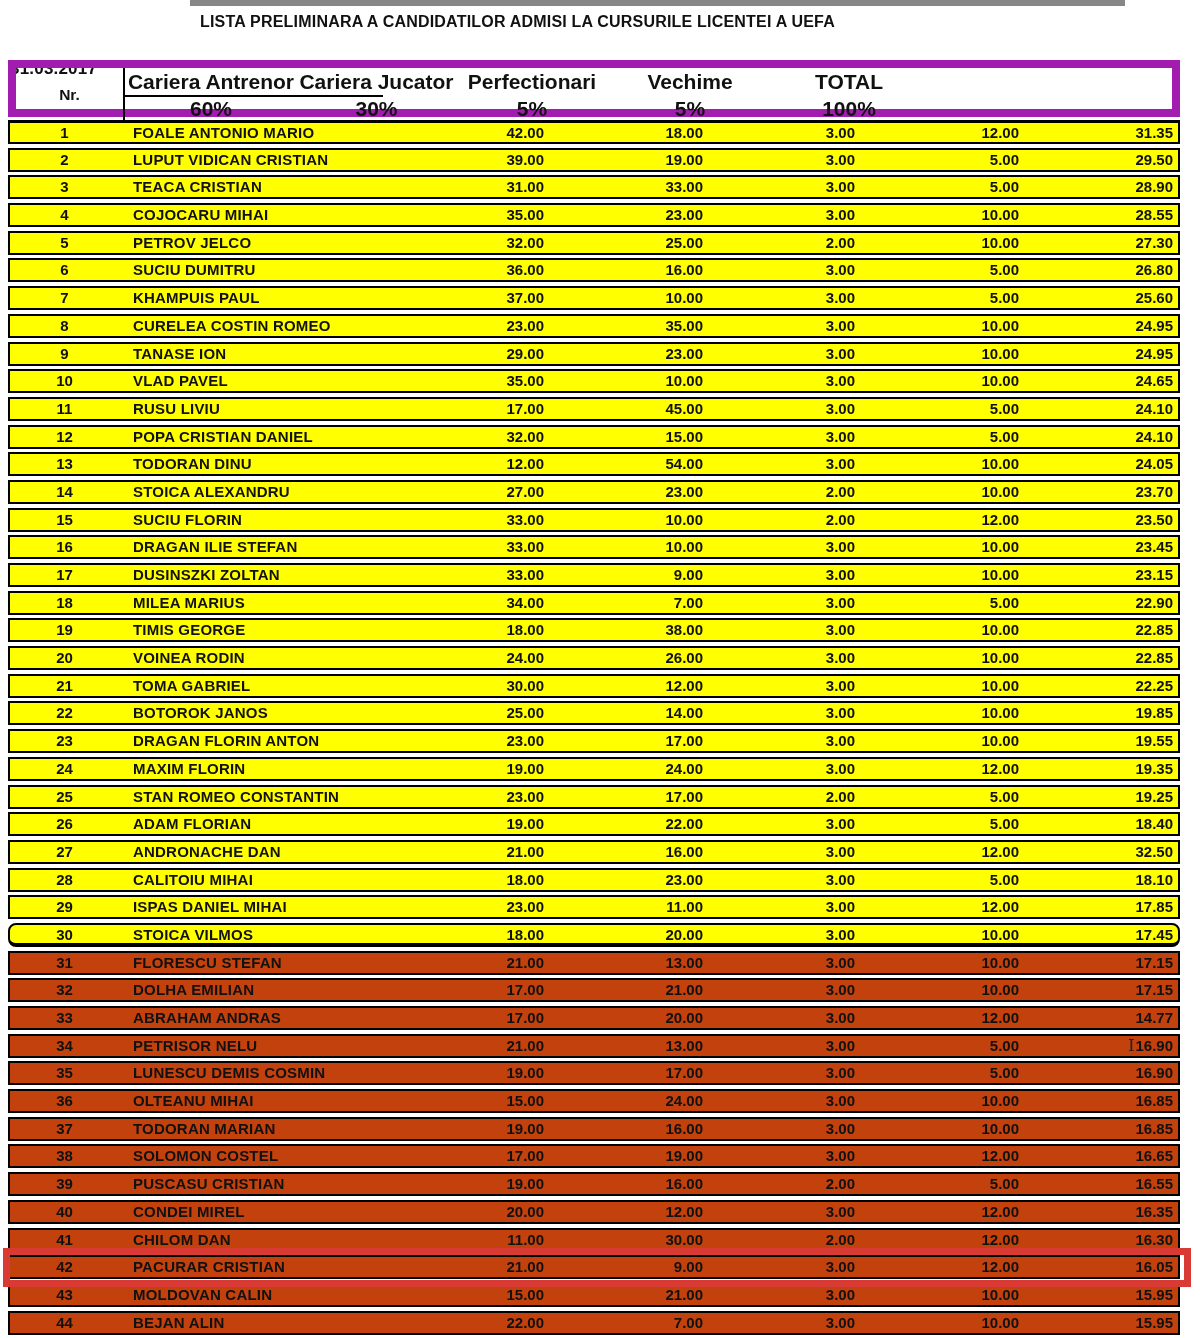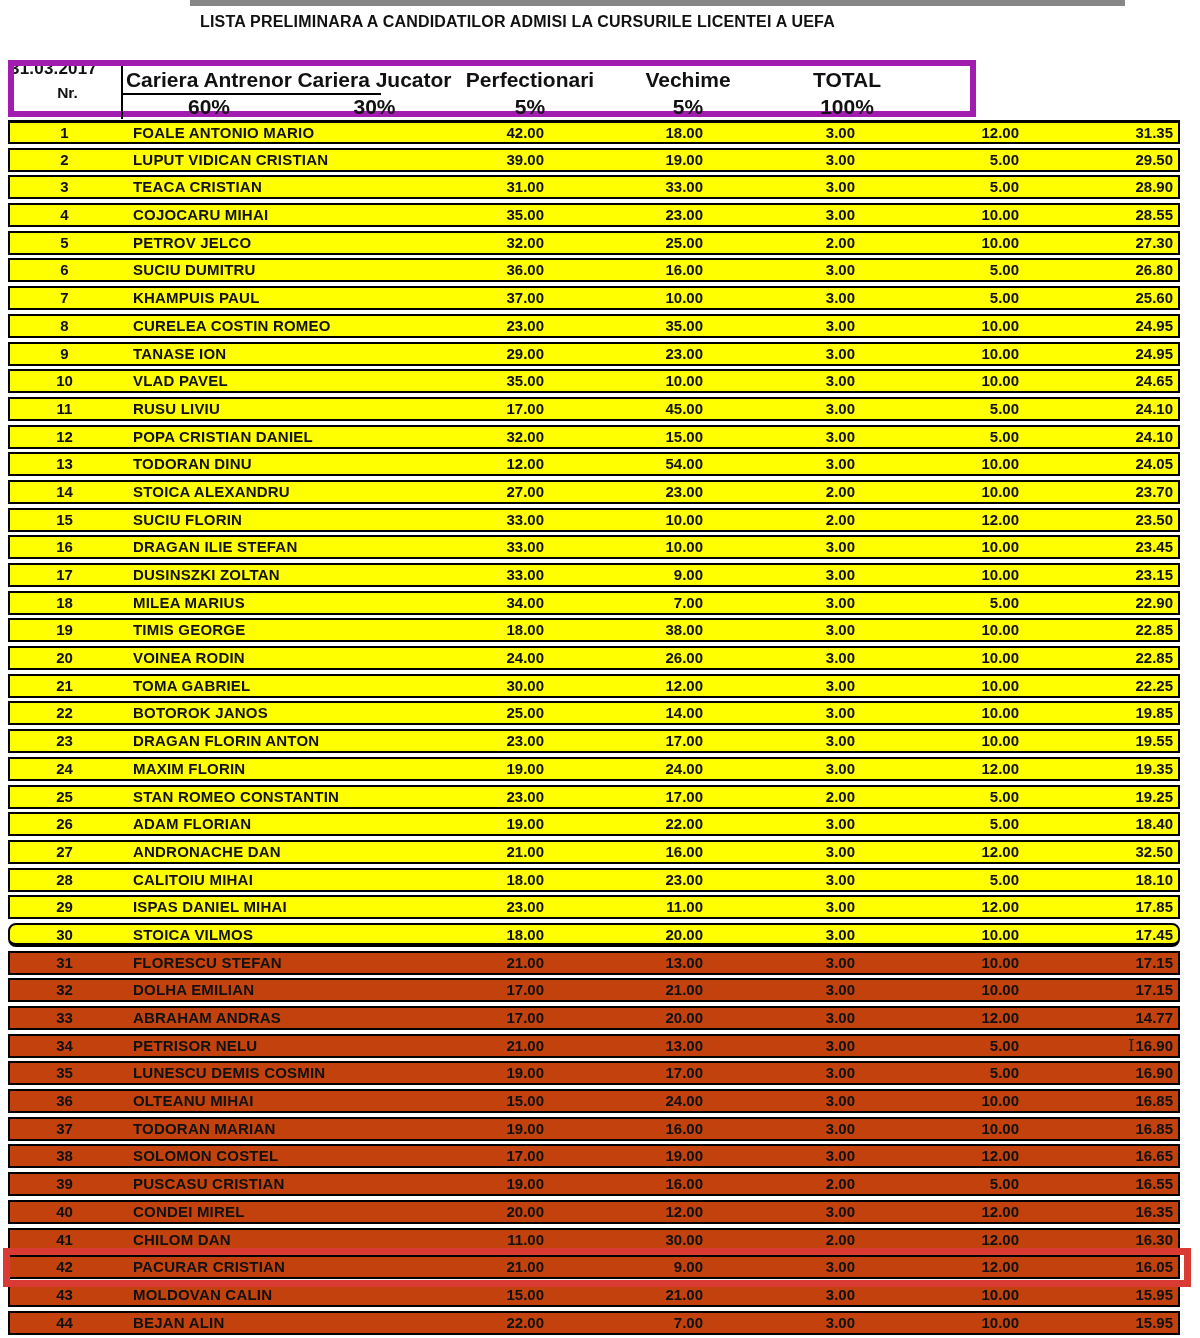--- a/index.html
+++ b/index.html
@@ -25,22 +25,22 @@
     position:absolute;left:200px;top:13px;
     font-size:16px;font-weight:bold;letter-spacing:.2px;white-space:nowrap;
   }
   .title .xbold{font-weight:bold;}
   
   .tbl{
     position:absolute;left:8px;top:60px;width:1172px;
   }
   .thead{
     box-sizing:border-box;
-    width:968px;height:57px;
-    border:6px solid #a21caf;
+    width:1172px;height:57px;
+    border:8px solid #a21caf;
     display:grid;
     grid-template-columns:109px 258px 801px;
   }
   .th-cell{
     box-sizing:border-box;
     display:flex;align-items:center;justify-content:center;
     font-size:15.5px;font-weight:bold;
   }
   .th-nr{border-right:2px solid #000;}
   .th-name{border-right:2px solid #000;}

